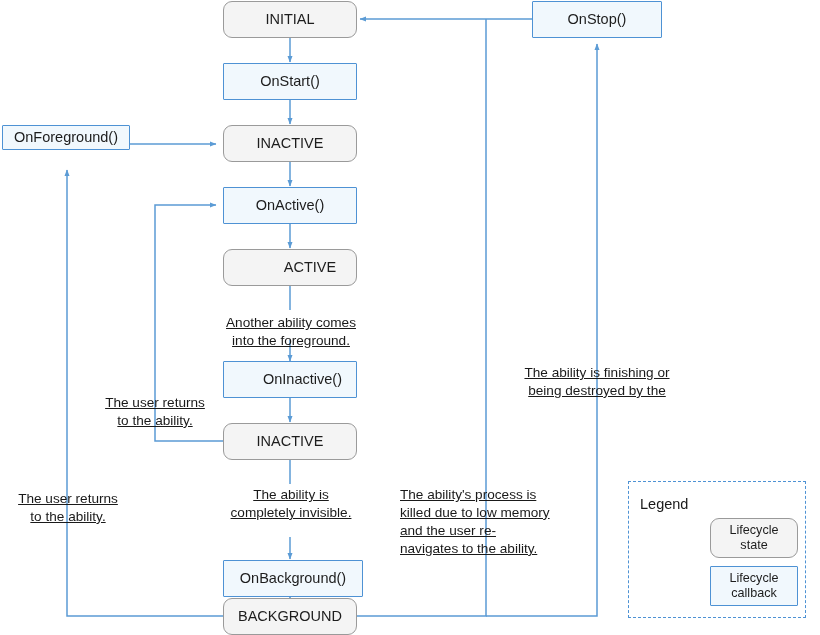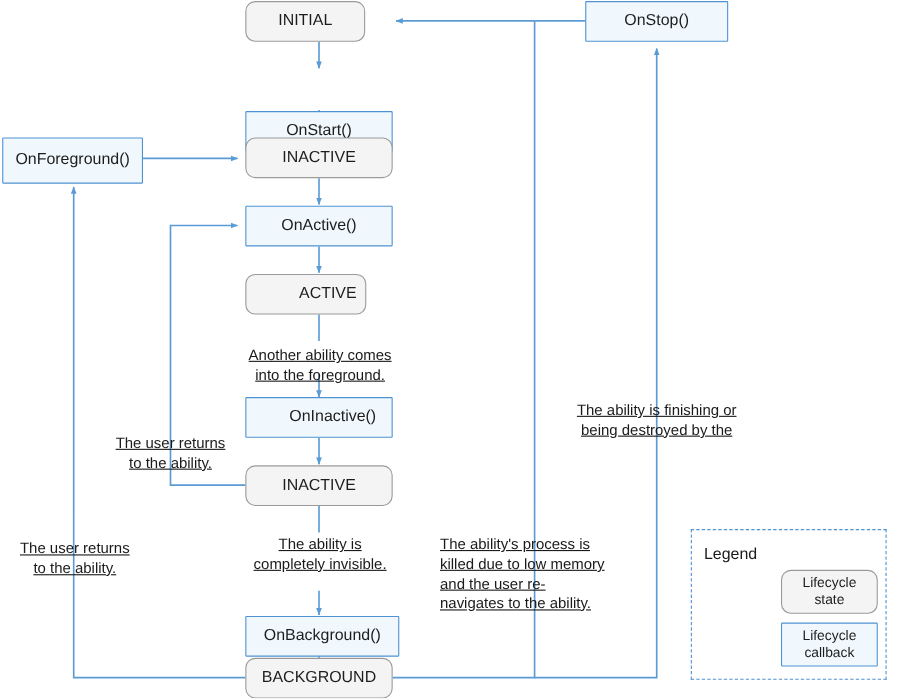--- a/index.html
+++ b/index.html
@@ -64,39 +64,39 @@
       <path d="M357,616 L486,616 L486,19"></path>
 
       <path d="M486,19 L360,19" marker-end="url(#ah)"></path>
 
       <path d="M486,616 L597,616 L597,44" marker-end="url(#ah)"></path>
 
       <path d="M532,19 L486,19"></path>
     </g>
   </svg>
 
-  <div class="node state" style="left:223px;top:1px;width:109px;height:37px;">INITIAL</div>
+  <div class="node state" style="left:223px;top:1px;width:134px;height:37px;">INITIAL</div>
 
-  <div class="node callback" style="left:223px;top:63px;width:134px;height:37px;margin-top:38px;">OnStart()</div>
+  <div class="node callback" style="left:223px;top:63px;width:134px;height:37px;">OnStart()</div>
 
   <div class="node state" style="left:223px;top:125px;width:134px;height:37px;">INACTIVE</div>
 
   <div class="node callback" style="left:223px;top:187px;width:134px;height:37px;">OnActive()</div>
 
-  <div class="node state" style="left:223px;top:249px;width:110px;height:37px;padding-left:40px;">ACTIVE</div>
+  <div class="node state" style="left:223px;top:249px;width:134px;height:37px;padding-left:40px;">ACTIVE</div>
 
   <div class="node callback" style="left:223px;top:361px;width:134px;height:37px;padding-left:25px;">OnInactive()</div>
 
   <div class="node state" style="left:223px;top:423px;width:134px;height:37px;">INACTIVE</div>
 
   <div class="node callback" style="left:223px;top:560px;width:140px;height:37px;">OnBackground()</div>
 
   <div class="node state" style="left:223px;top:598px;width:134px;height:37px;">BACKGROUND</div>
 
-  <div class="node callback" style="left:2px;top:125px;width:128px;height:42px;">OnForeground()</div>
+  <div class="node callback" style="left:2px;top:125px;width:128px;height:25px;">OnForeground()</div>
 
   <div class="node callback" style="left:532px;top:1px;width:130px;height:37px;">OnStop()</div>
 
   <div class="note" style="left:205px;top:314px;width:172px;">
     <div>Another ability comes</div>
     <div>into the foreground.</div>
   </div>
 
   <div class="note" style="left:200px;top:486px;width:182px;">
     <div>The ability is</div>

